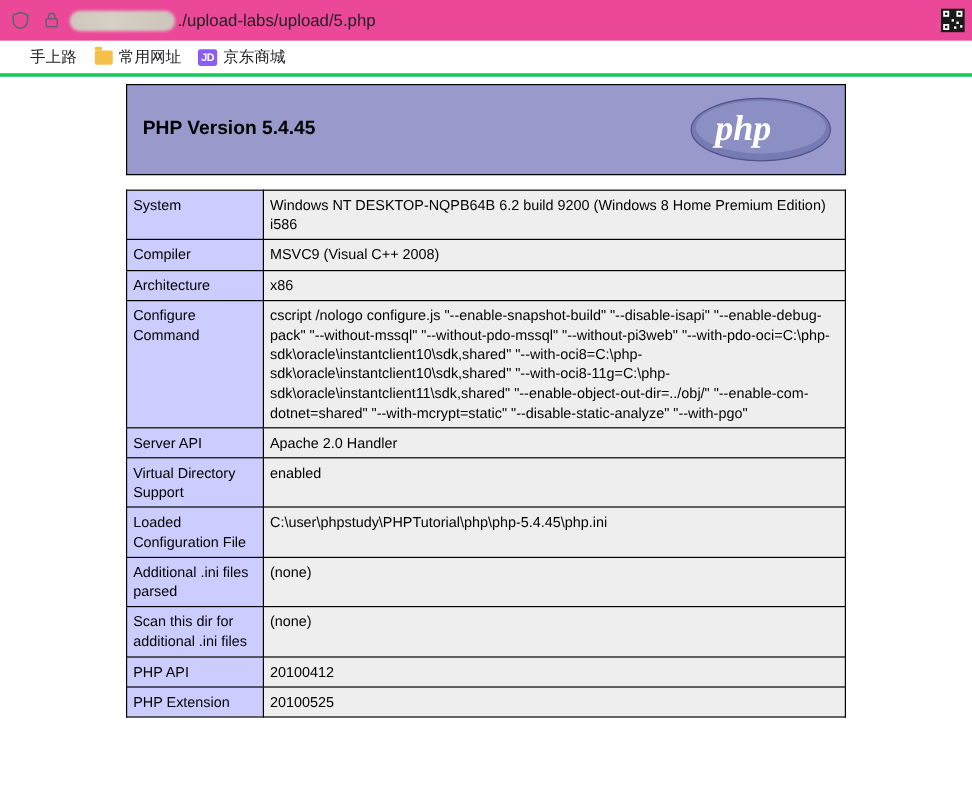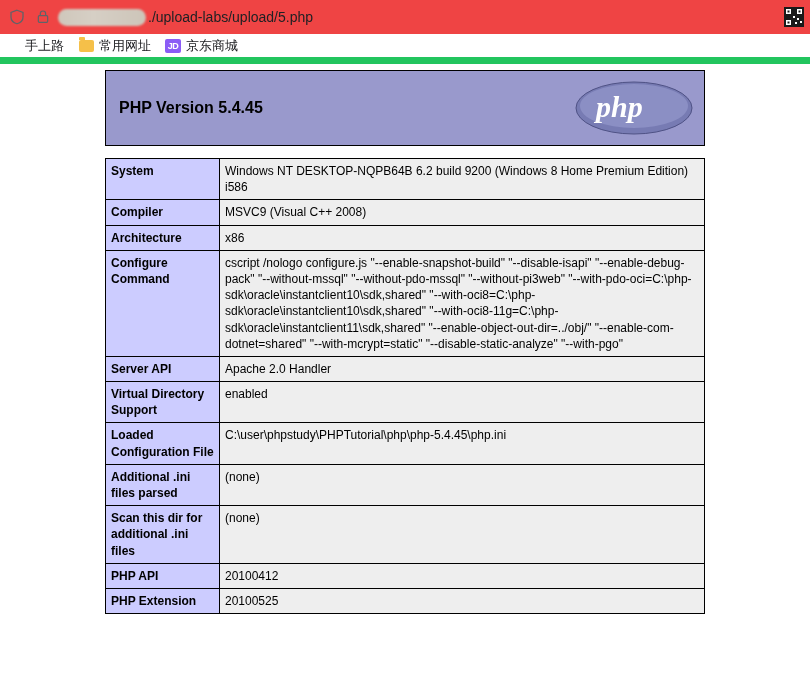--- a/index.html
+++ b/index.html
@@ -11,21 +11,21 @@
   body {
     width: 810px;
     height: 675px;
     overflow: hidden;
     position: relative;
   }
 
   
   .browser-top {
     height: 34px;
-    background: #ef4444;
+    background: #ec4899;
     display: flex;
     align-items: center;
     padding: 0 6px;
     box-sizing: border-box;
   }
   .chrome-icon {
     width: 22px;
     height: 22px;
     flex: 0 0 auto;
     display: flex;
@@ -60,21 +60,21 @@
   
   .bookmarks {
     height: 30px;
     background: #ffffff;
     display: flex;
     align-items: center;
     padding: 0 4px;
     box-sizing: border-box;
     font-size: 13px;
     color: #202124;
-    border-bottom: 7px solid #22c55e;
+    border-bottom: 3px solid #22c55e;
   }
   .bm {
     display: flex;
     align-items: center;
     margin-right: 14px;
     white-space: nowrap;
     cursor: default;
   }
   .bm .bm-ico {
     width: 16px;
@@ -162,21 +162,21 @@
     table-layout: fixed;
   }
   table.phpinfo td {
     border: 1px solid #000000;
     vertical-align: top;
     padding: 4px 5px;
     line-height: 1.35;
   }
   td.e {
     background: #ccccff;
-    font-weight: bold;
+    font-weight: normal;
     width: 103px;
   }
   td.v {
     background: #eeeeee;
     word-break: break-word;
   }
 </style>
 </head>
 <body>
 

